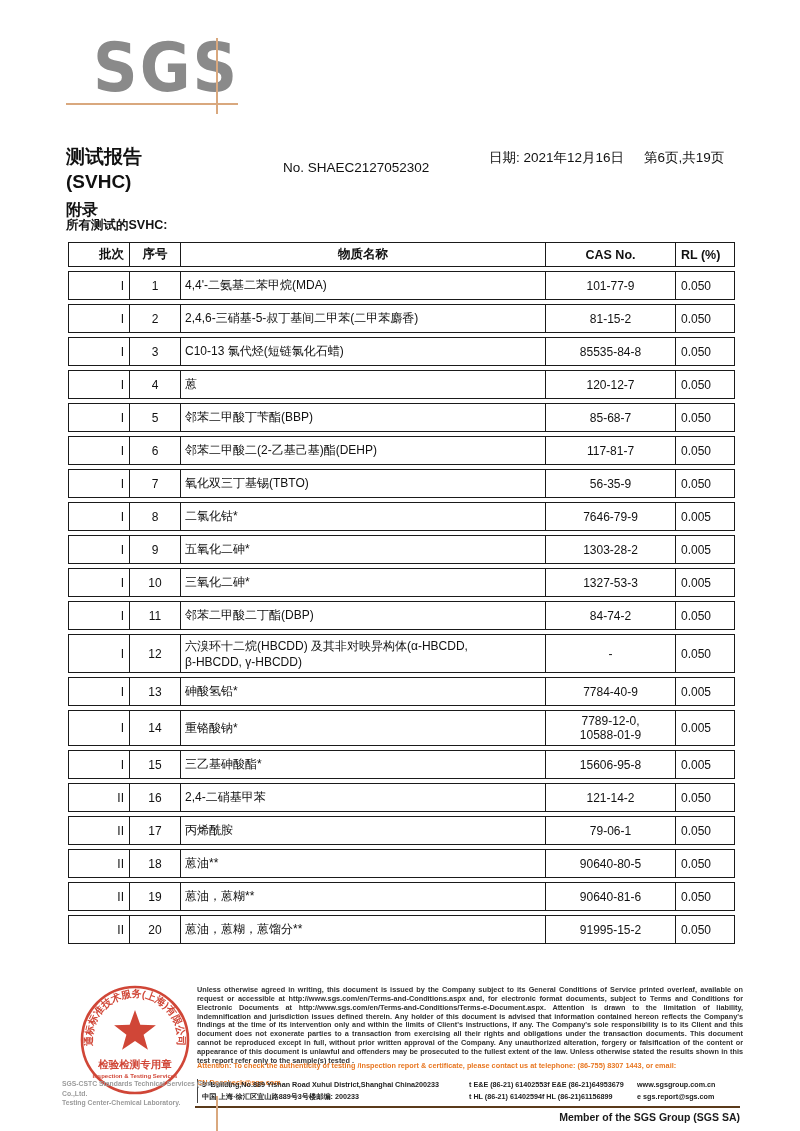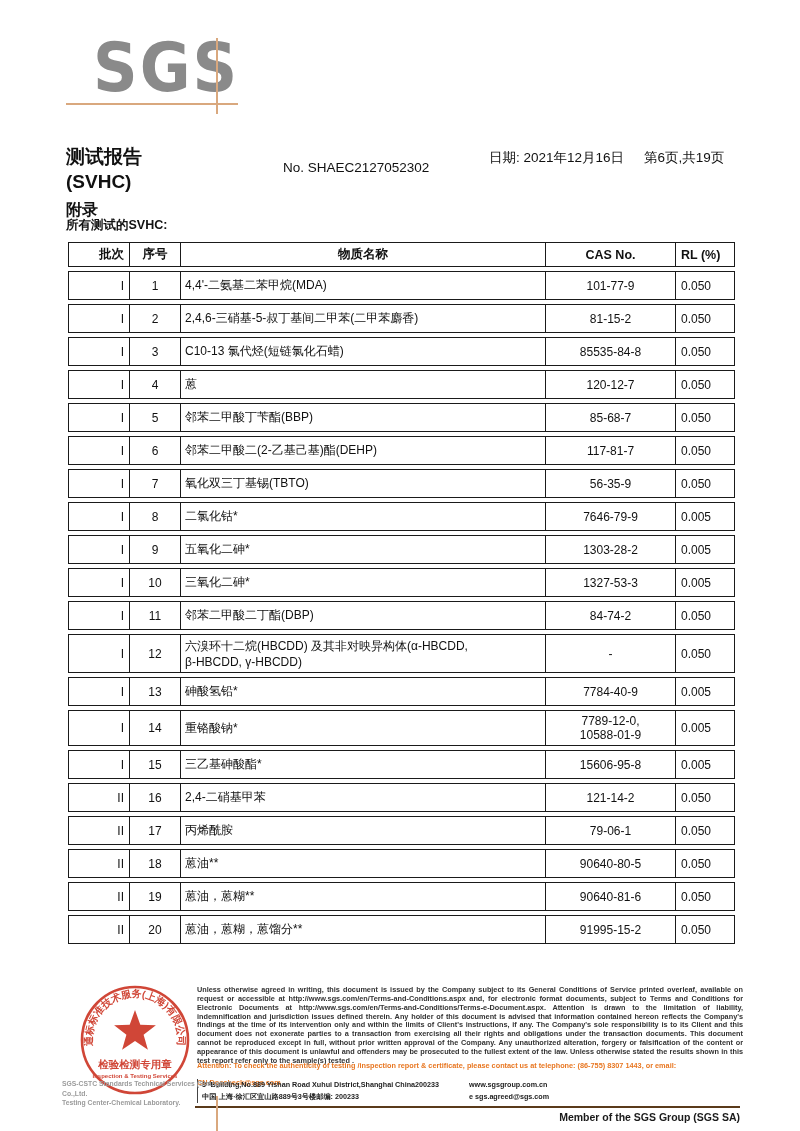--- a/index.html
+++ b/index.html
@@ -308,21 +308,31 @@
   <div class="addr-col1">
     <div class="addr-line">
       <span>3ʳᵈBuilding,No.889 Yishan Road Xuhui District,Shanghai China</span>
       <span>200233</span>
     </div>
     <div class="addr-line">
       <span>中国·上海·徐汇区宜山路889号3号楼</span>
       <span>邮编: 200233</span>
     </div>
   </div>
+  <div class="addr-col2">
+    <div class="addr-line">
+      <span>t E&amp;E (86-21) 61402553</span>
+      <span>f E&amp;E (86-21)64953679</span>
+    </div>
+    <div class="addr-line">
+      <span>t HL (86-21) 61402594</span>
+      <span>f HL (86-21)61156899</span>
+    </div>
+  </div>
   <div class="addr-col3">
     <div>www.sgsgroup.com.cn</div>
-    <div>e  sgs.agreed@sgs.com</div>
+    <div>e  sgs.report@sgs.com</div>
   </div>
 </div>
 
 <div class="abs footer-rule"></div>
 <div class="abs footer-crop-v"></div>
 <div class="abs member-line">Member of the SGS Group (SGS SA)</div>
 
 </body></html>

